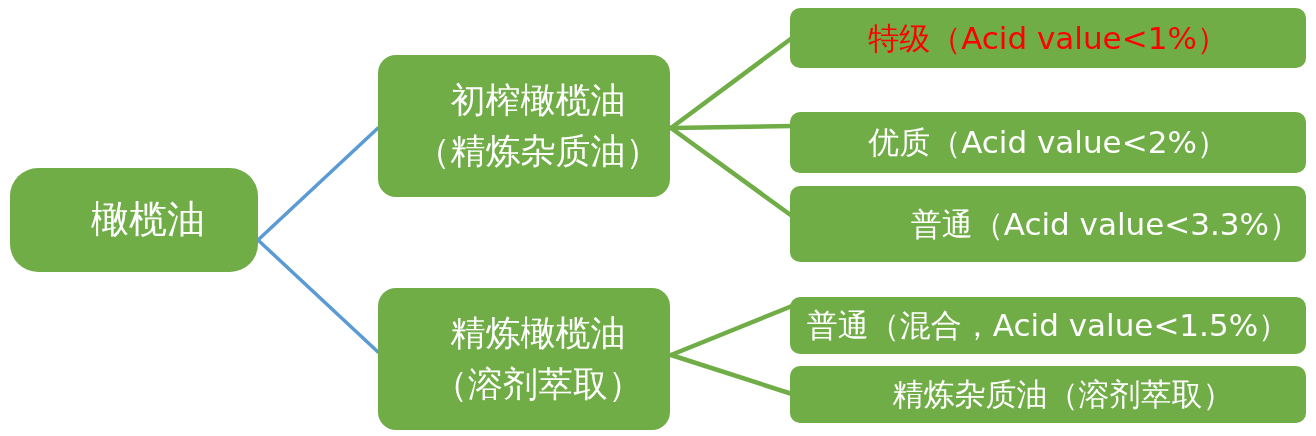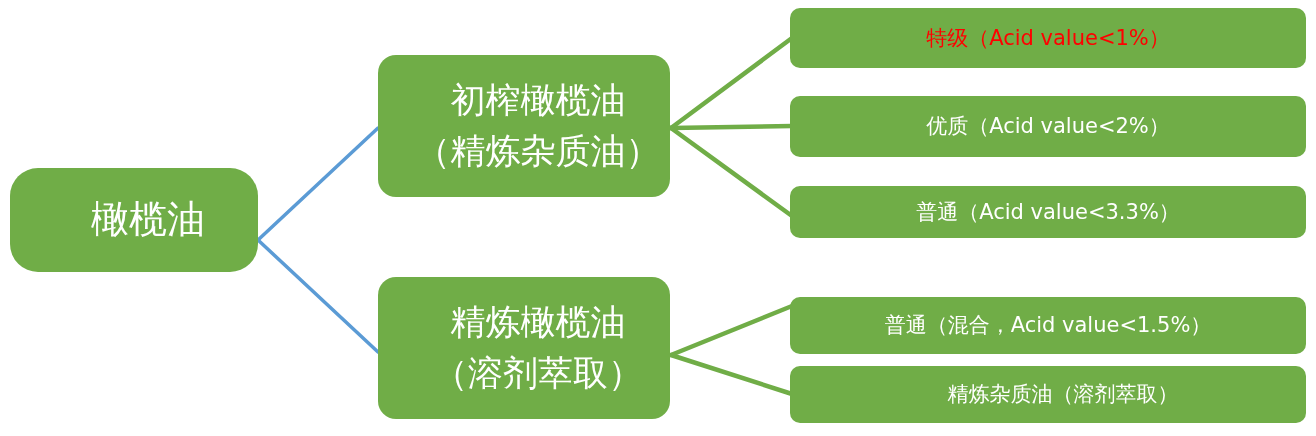--- a/index.html
+++ b/index.html
@@ -40,32 +40,32 @@
     border-radius: 28px;
     font-size: 38px;
   }
   .node-mid {
     left: 378px;
     width: 292px; height: 142px;
     border-radius: 18px;
     font-size: 35px;
   }
   .node-mid-1 { top: 55px; }
-  .node-mid-2 { top: 277px; }
+  .node-mid-2 { top: 288px; }
   .node-leaf {
     left: 790px;
     width: 516px;
     border-radius: 10px;
-    font-size: 21px;
+    font-size: 31px;
     padding: 0 6px;
     white-space: nowrap;
   }
   .node-leaf-1 { top: 8px;   height: 60px; color: #FF0000; }
-  .node-leaf-2 { top: 96px;  height: 61px; }
-  .node-leaf-3 { top: 186px; height: 52px; }
+  .node-leaf-2 { top: 112px;  height: 61px; }
+  .node-leaf-3 { top: 186px; height: 76px; align-items: flex-end; }
   .node-leaf-4 { top: 277px; height: 57px; margin-top: 20px; }
   .node-leaf-5 { top: 366px; height: 57px; padding-left: 36px; }
 </style>
 </head>
 <body>
 
 <div class="canvas">
 
   <svg class="connectors" viewBox="0 0 1316 436">
 

